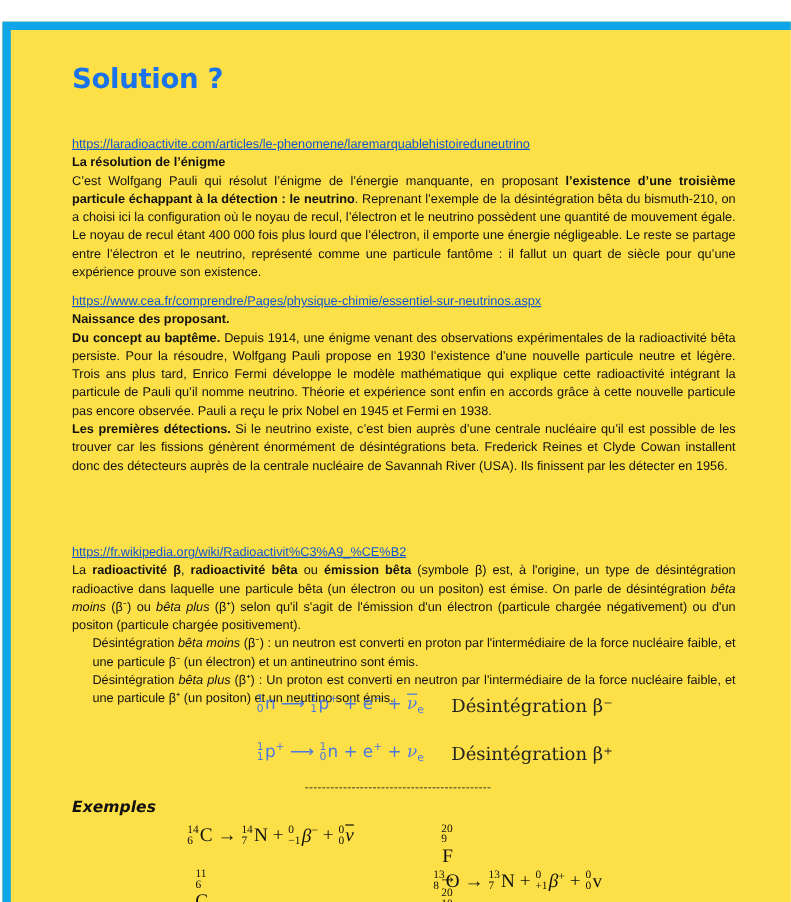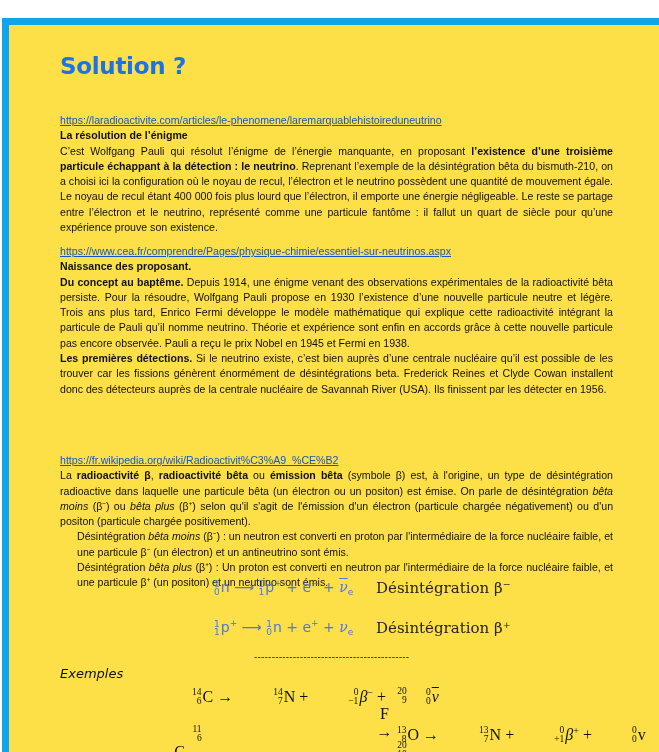--- a/index.html
+++ b/index.html
@@ -22,23 +22,23 @@
     .para b { font-weight: bold; }
     .indent { padding-left: 17px; text-align: justify; }
     .eq-row { position: absolute; display: flex; align-items: center; }
     .eq-blue { font-family: "DejaVu Sans", sans-serif; color: #4a78e0; font-size: 14px; width: 150px; }
     .eq-label { font-family: "DejaVu Serif", serif; font-size: 15px; color: #222; margin-left: 12px; }
     .sup-sub { display: inline-flex; flex-direction: column; font-size: 9px; line-height: 8px; text-align: right; vertical-align: middle; margin-right: 1px; }
     .sym-sup { font-size: 9px; vertical-align: super; }
     .nu-bar { text-decoration: overline; font-style: italic; font-family: "DejaVu Serif", serif; }
     .nu { font-style: italic; font-family: "DejaVu Serif", serif; }
     .dashes { position: absolute; left: 245px; top: 626px; font-size: 10px; color: #333; letter-spacing: 0.2px; font-family: "Liberation Sans", sans-serif; }
-    .exemples { position: absolute; left: 51px; top: 641px; font-weight: normal; font-style: italic; font-size: 13px; font-family: "DejaVu Sans", sans-serif; text-align: center; }
+    .exemples { position: absolute; left: 51px; top: 641px; font-weight: bold; font-style: italic; font-size: 13px; font-family: "DejaVu Sans", sans-serif; text-align: center; }
     .ex { position: absolute; font-family: "Liberation Serif", serif; font-size: 16px; color: #111; display: flex; align-items: center; white-space: nowrap; }
-    .ex .ss { display: inline-flex; flex-direction: column; font-size: 9.5px; line-height: 9px; text-align: right; margin-right: 1px; margin-left: 36px; }
+    .ex .ss { display: inline-flex; flex-direction: column; font-size: 9.5px; line-height: 9px; margin-right: 1px; }
     .ex .op { margin: 0 4px; }
     .ex .it { font-style: italic; }
     .ex .sp { font-size: 10px; vertical-align: super; font-style: normal; }
     .ex .ov { text-decoration: overline; font-style: italic; }
   </style>
 </head>
 <body>
 
 <div class="page">
 

